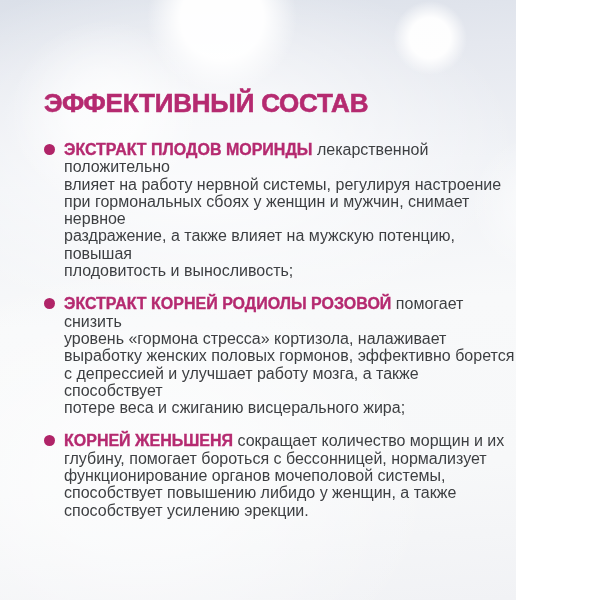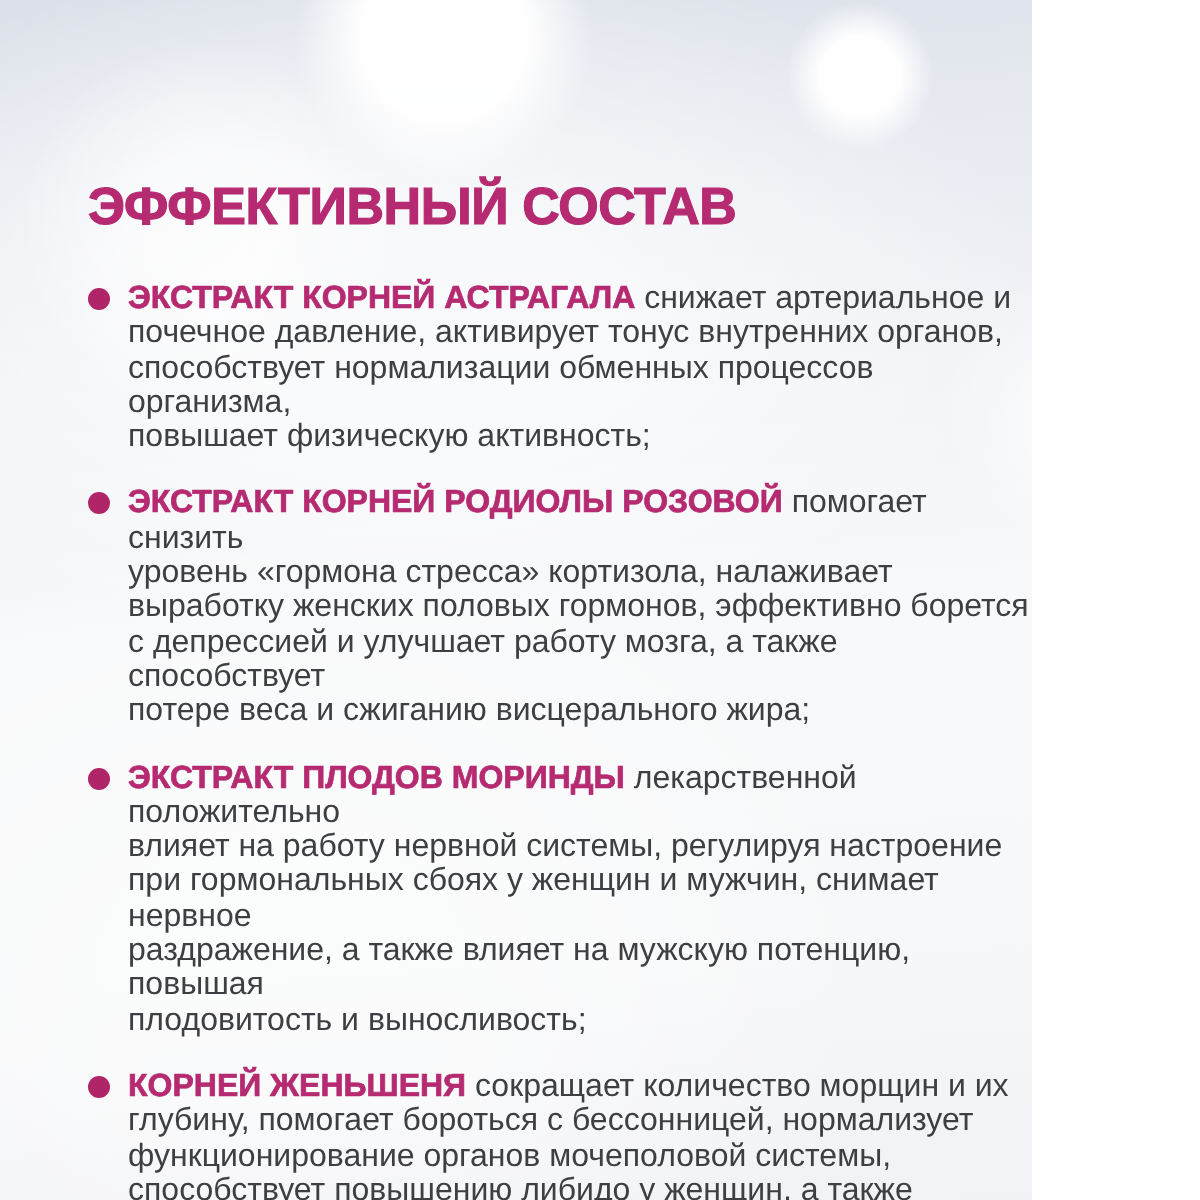--- a/index.html
+++ b/index.html
@@ -69,52 +69,42 @@
 </style>
 </head>
 <body>
 
 <div class="poster">
 
   <h1 class="title">ЭФФЕКТИВНЫЙ СОСТАВ</h1>
 
   <div class="bullets">
 
+
     <div class="bullet">
       <span class="dot"></span>
       <p class="bullet-text">
-        <strong class="bullet-head">ЭКСТРАКТ КОРНЕЙ АСТРАГАЛА</strong>
-        <span class="bullet-body">снижает артериальное и
-почечное давление, активирует тонус внутренних органов,
-способствует нормализации обменных процессов организма,
-повышает физическую активность;</span>
+        <strong class="bullet-head">ЭКСТРАКТ ПЛОДОВ МОРИНДЫ</strong>
+        <span class="bullet-body">лекарственной положительно
+влияет на работу нервной системы, регулируя настроение
+при гормональных сбоях у женщин и мужчин, снимает нервное
+раздражение, а также влияет на мужскую потенцию, повышая
+плодовитость и выносливость;</span>
       </p>
     </div>
 
     <div class="bullet">
       <span class="dot"></span>
       <p class="bullet-text">
         <strong class="bullet-head">ЭКСТРАКТ КОРНЕЙ РОДИОЛЫ РОЗОВОЙ</strong>
         <span class="bullet-body">помогает снизить
 уровень «гормона стресса» кортизола, налаживает
 выработку женских половых гормонов, эффективно борется
 с депрессией и улучшает работу мозга, а также способствует
 потере веса и сжиганию висцерального жира;</span>
-      </p>
-    </div>
-
-    <div class="bullet">
-      <span class="dot"></span>
-      <p class="bullet-text">
-        <strong class="bullet-head">ЭКСТРАКТ ПЛОДОВ МОРИНДЫ</strong>
-        <span class="bullet-body">лекарственной положительно
-влияет на работу нервной системы, регулируя настроение
-при гормональных сбоях у женщин и мужчин, снимает нервное
-раздражение, а также влияет на мужскую потенцию, повышая
-плодовитость и выносливость;</span>
       </p>
     </div>
 
     <div class="bullet">
       <span class="dot"></span>
       <p class="bullet-text">
         <strong class="bullet-head">КОРНЕЙ ЖЕНЬШЕНЯ</strong>
         <span class="bullet-body">сокращает количество морщин и их
 глубину, помогает бороться с бессонницей, нормализует
 функционирование органов мочеполовой системы,

